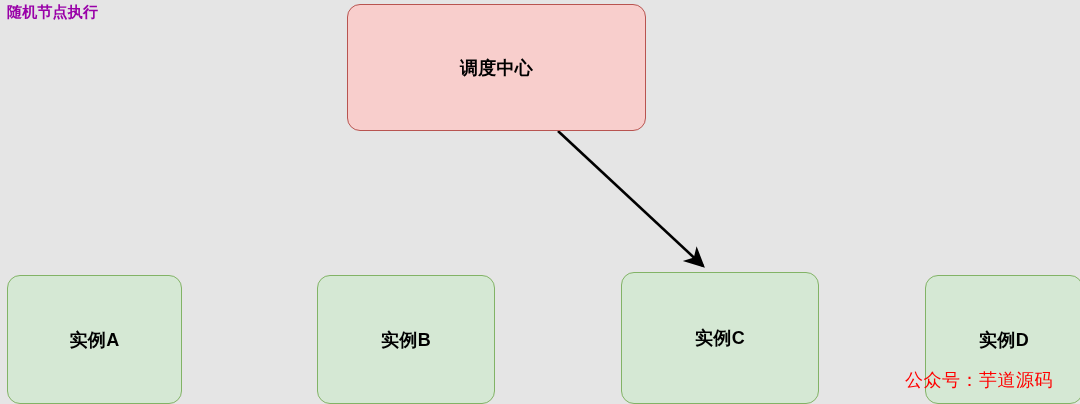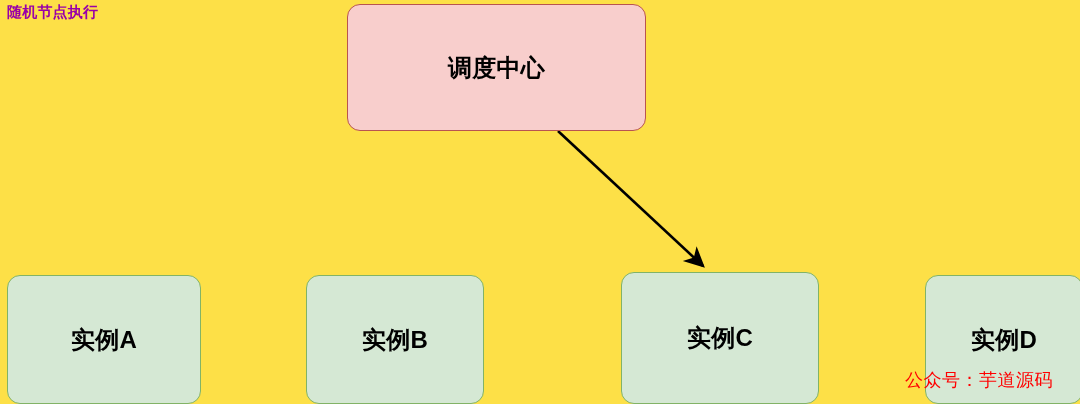--- a/index.html
+++ b/index.html
@@ -4,21 +4,21 @@
 <style>
   html, body {
     margin: 0;
     padding: 0;
     background: #ffffff;
   }
   #canvas {
     position: relative;
     width: 1080px;
     height: 404px;
-    background: #fde047;
+    background: #e5e5e5;
     overflow: hidden;
     font-family: "Liberation Sans", "DejaVu Sans", sans-serif;
   }
   .diagram-title {
     position: absolute;
     left: 7px;
     top: 3px;
     font-size: 15px;
     font-weight: bold;
     color: #9900a8;
@@ -29,21 +29,21 @@
     position: absolute;
     box-sizing: border-box;
     border-radius: 13px;
     border-style: solid;
     border-width: 1.6px;
     display: flex;
     align-items: center;
     justify-content: center;
   }
   .node-label {
-    font-size: 24px;
+    font-size: 18px;
     font-weight: bold;
     color: #000000;
     white-space: nowrap;
     letter-spacing: 0.3px;
   }
   .node.scheduler {
     background: #f8cecc;
     border-color: #b85450;
   }
   .node.instance {
@@ -82,25 +82,25 @@
         <path d="M 0.4 0.6 L 8.4 4.5 L 0.4 8.4 L 2.6 4.5 Z" fill="#000000"></path>
       </marker>
     </defs>
     <line id="edge-scheduler-c" x1="558" y1="131" x2="703" y2="266" stroke="#000000" stroke-width="2.6" marker-end="url(#arrowhead)"></line>
   </svg>
 
   <div class="node scheduler" style="left:347px; top:4px; width:299px; height:127px;">
     <span class="node-label">调度中心</span>
   </div>
 
-  <div class="node instance" style="left:7px; top:275px; width:194px; height:129px;">
+  <div class="node instance" style="left:7px; top:275px; width:175px; height:129px;">
     <span class="node-label">实例A</span>
   </div>
 
-  <div class="node instance" style="left:306px; top:275px; width:178px; height:129px;">
+  <div class="node instance" style="left:317px; top:275px; width:178px; height:129px;">
     <span class="node-label">实例B</span>
   </div>
 
   <div class="node instance" style="left:621px; top:272px; width:198px; height:132px;">
     <span class="node-label">实例C</span>
   </div>
 
   <div class="node instance" style="left:925px; top:275px; width:158px; height:129px;">
     <span class="node-label">实例D</span>
   </div>

